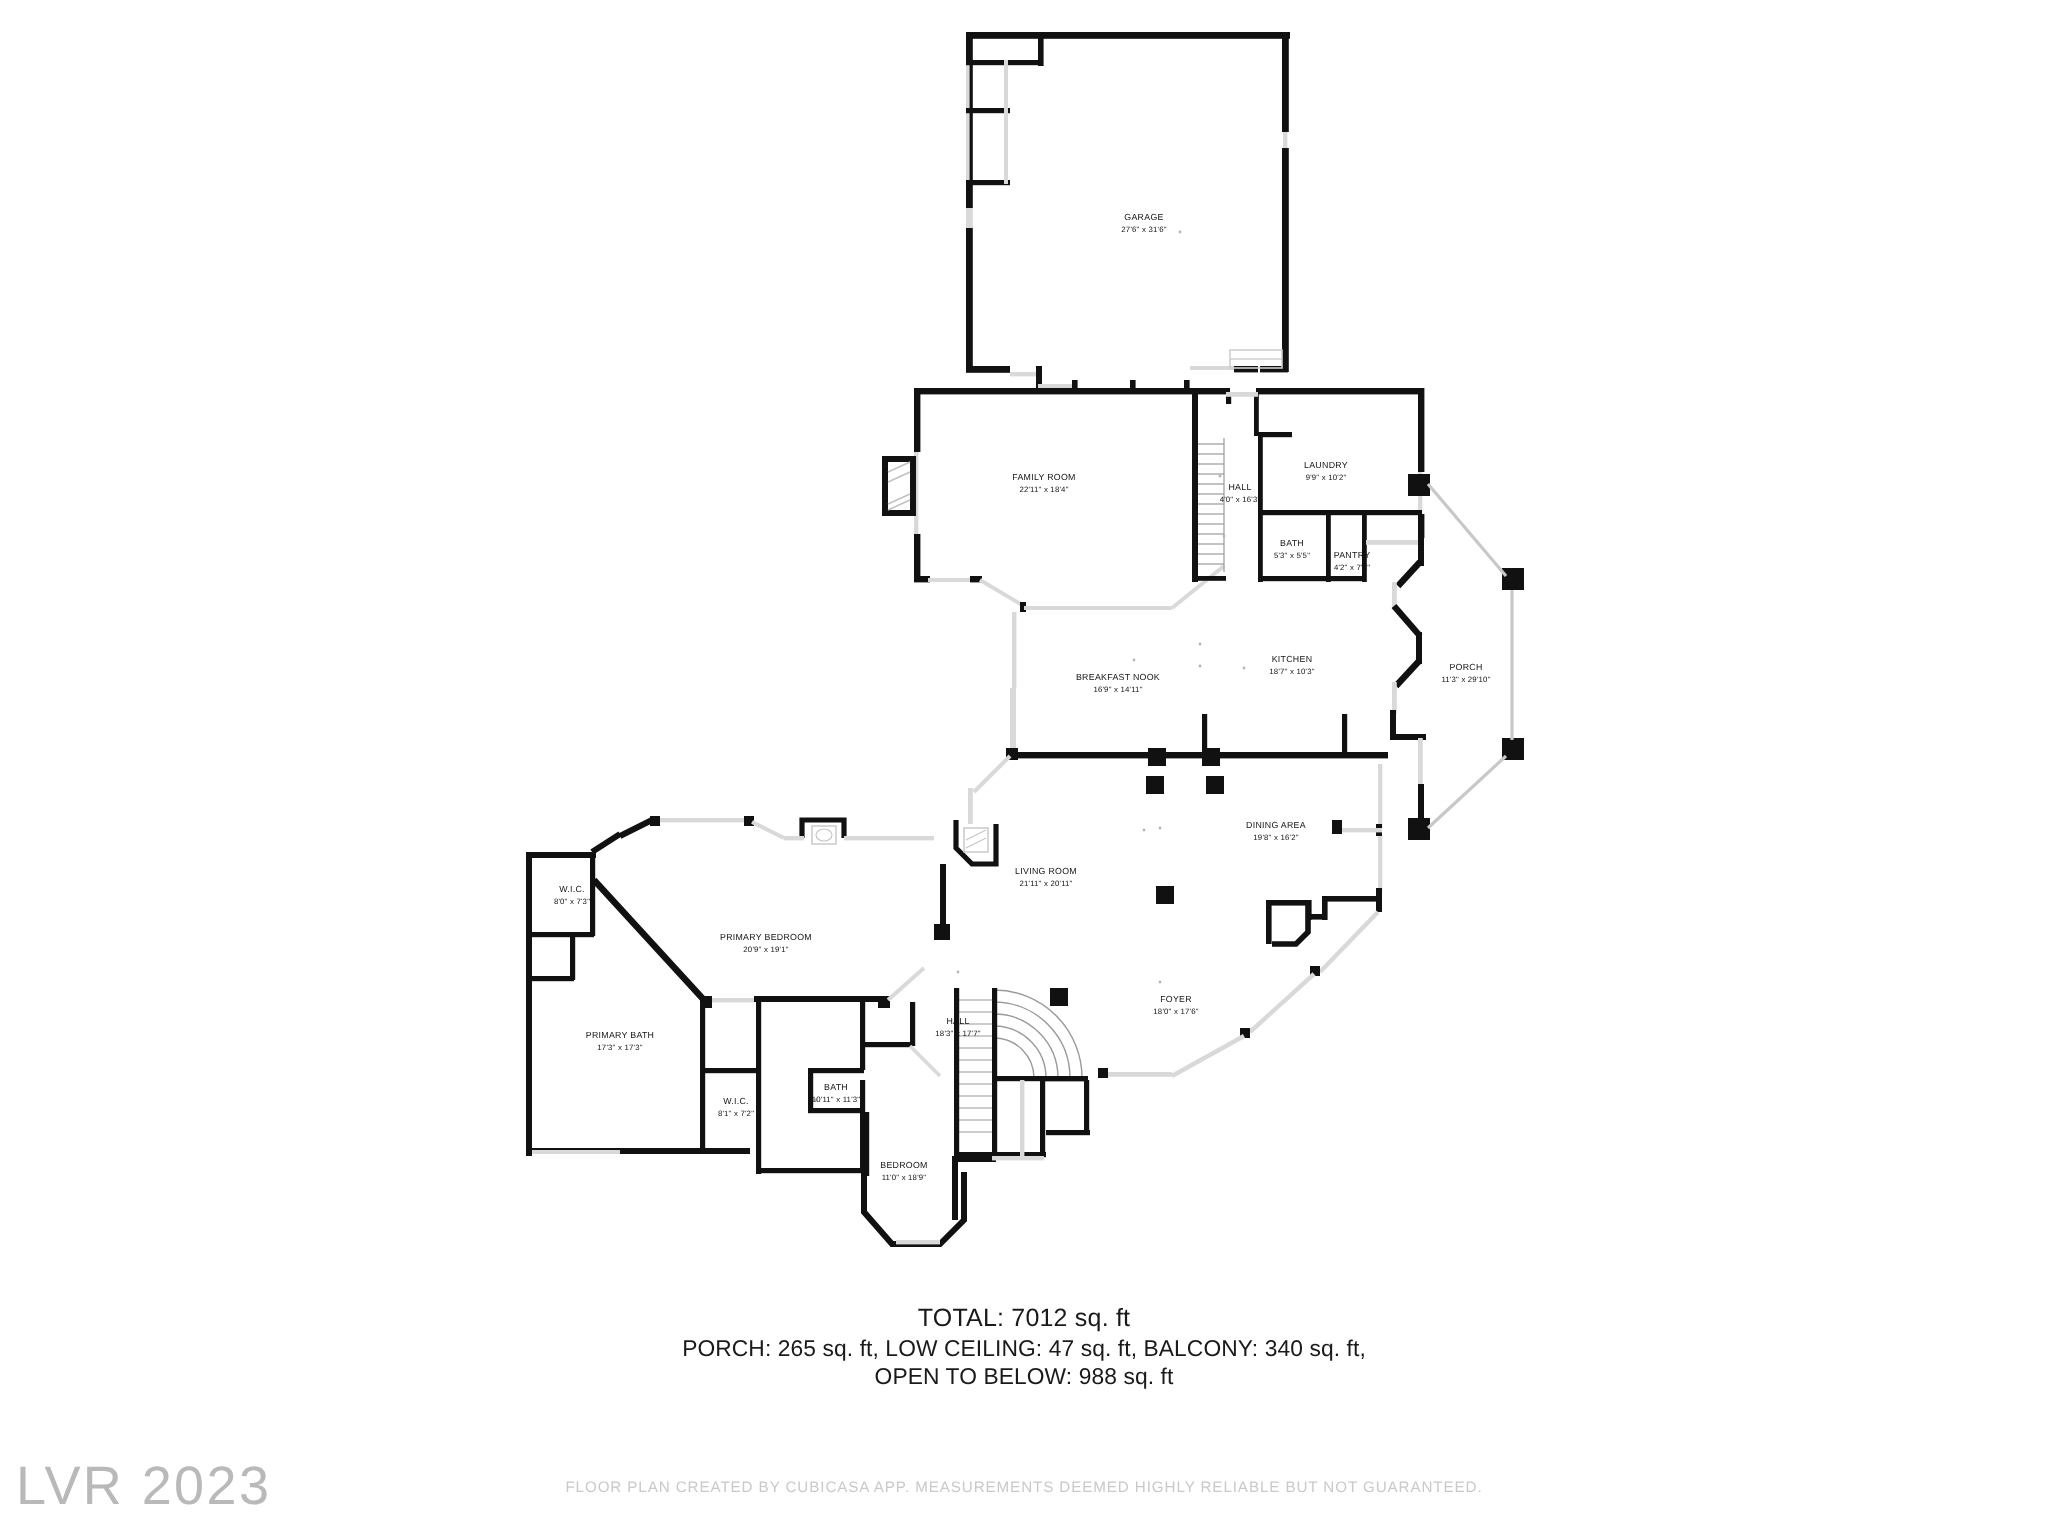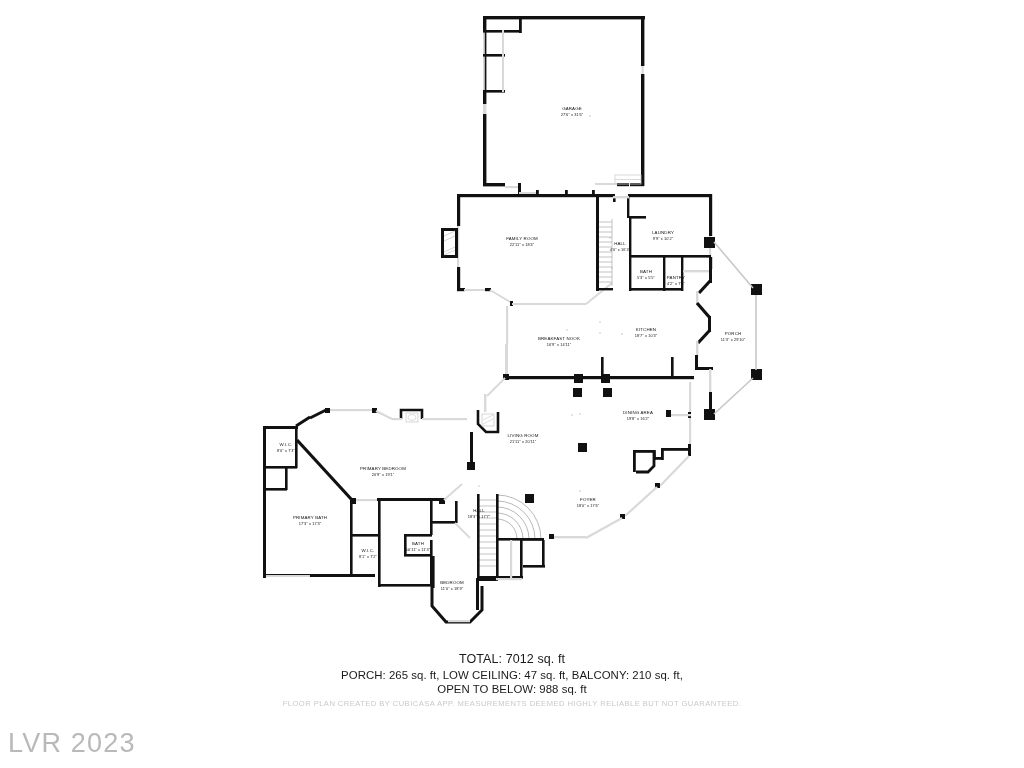--- a/index.html
+++ b/index.html
@@ -54,21 +54,21 @@
     letter-spacing: 0.1px;
   }
   #footer .line {
     font-size: 11.4px;
     line-height: 14.2px;
     letter-spacing: 0.05px;
   }
   #disclaimer {
     position: absolute;
     left: 0;
-    top: 699px;
+    top: 739px;
     width: 1024px;
     text-align: center;
     font-size: 7.6px;
     color: #c9c9c9;
     letter-spacing: 0.45px;
   }
   #watermark {
     position: absolute;
     left: 8px;
     top: 728px;
@@ -468,21 +468,21 @@
       <g>
         <text class="room-label-name" x="588" y="501">FOYER</text>
         <text class="room-label-dim" x="588" y="507">18'0" x 17'6"</text>
       </g>
     </g>
 
   </svg>
 
   <div id="footer">
     <div class="total">TOTAL: 7012 sq. ft</div>
-    <div class="line">PORCH: 265 sq. ft, LOW CEILING: 47 sq. ft, BALCONY: 210 sq. ft,</div>
+    <div class="line">PORCH: 265 sq. ft, LOW CEILING: 47 sq. ft, BALCONY: 340 sq. ft,</div>
     <div class="line">OPEN TO BELOW: 988 sq. ft</div>
   </div>
 
   <div id="disclaimer">FLOOR PLAN CREATED BY CUBICASA APP. MEASUREMENTS DEEMED HIGHLY RELIABLE BUT NOT GUARANTEED.</div>
 
   <div id="watermark">LVR 2023</div>
 
 </div>
 
 </body></html>

